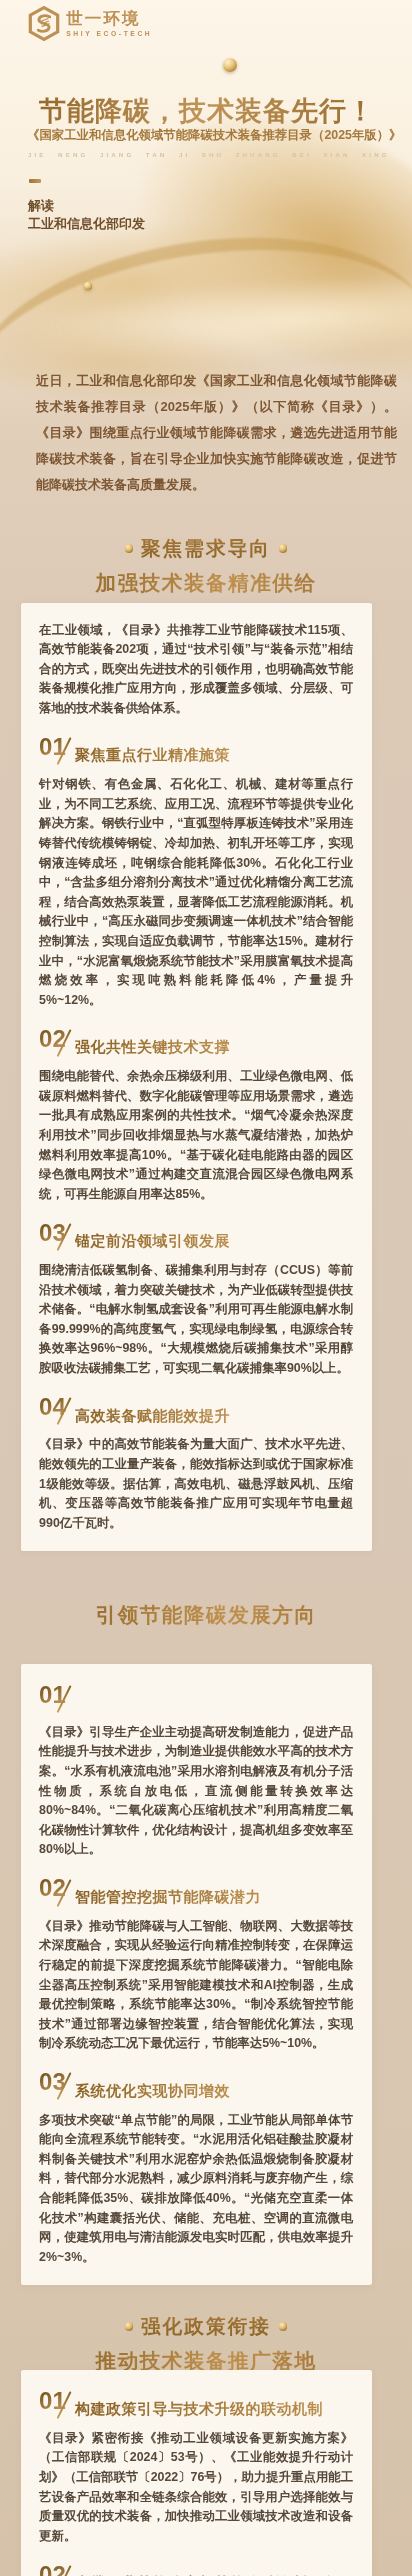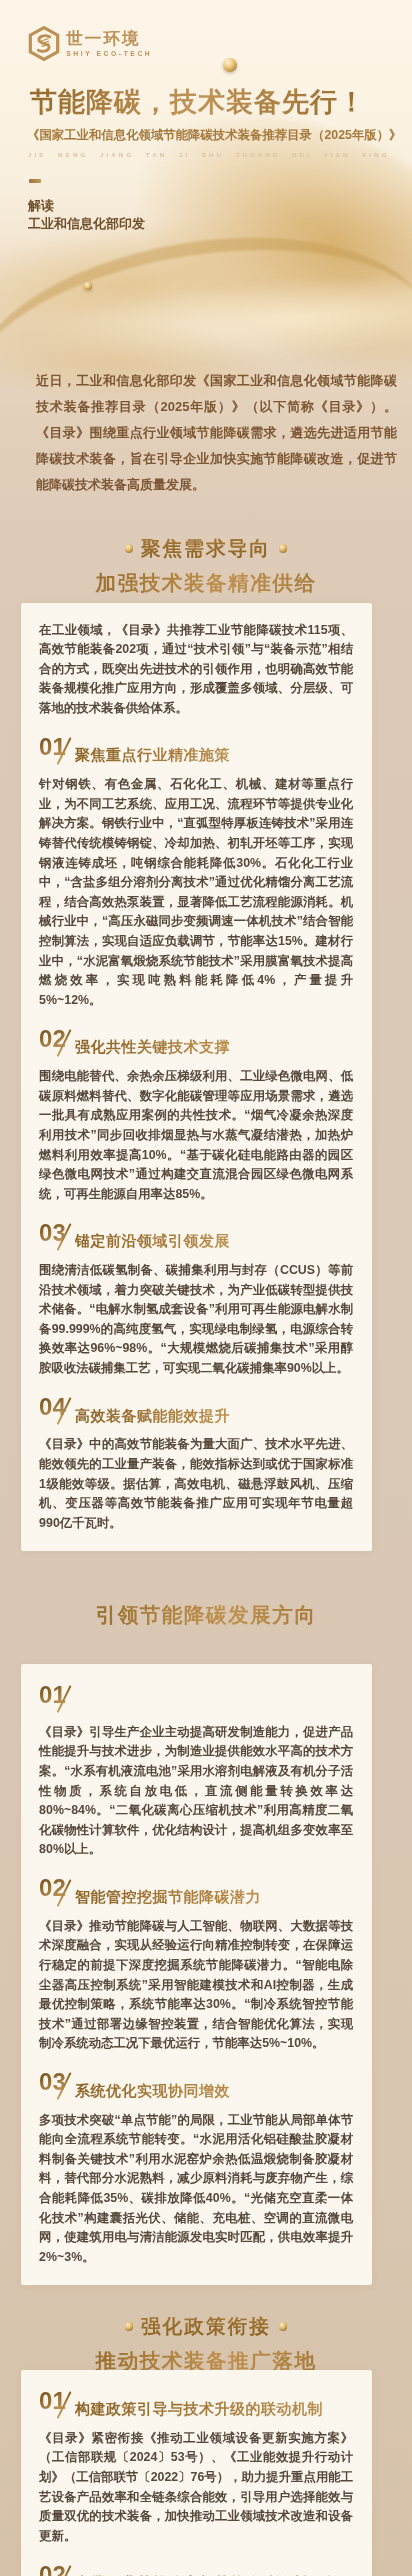--- a/index.html
+++ b/index.html
@@ -21,25 +21,25 @@
       background:radial-gradient(ellipse at 45% 50%,rgba(222,188,128,.55),rgba(222,188,128,0) 70%);}
   .ribbon{position:absolute;border-radius:50%;border-top:13.4px solid rgba(196,152,78,.45);
       width:464px;height:216px;left:-31px;top:242px;transform:rotate(-9deg);filter:blur(1px);}
   .pearl{position:absolute;border-radius:50%;
       background:radial-gradient(circle at 34% 28%,#fcf0d2 0%,#ecc87e 40%,#a87c33 85%,#8d6526 100%);
       box-shadow:0 1.5px 3.1px rgba(120,85,30,.35);}
   .pearl-hero{left:223px;top:58px;width:14px;height:14px;}
   .pearl-wave{left:84px;top:282px;width:7.7px;height:7.7px;}
   
   .hero{position:absolute;left:0;top:0;width:412px;height:392px;}
-  .logo{position:absolute;left:28px;top:26px;display:flex;align-items:center;gap:6.2px;}
+  .logo{position:absolute;left:28px;top:6px;display:flex;align-items:center;gap:6.2px;}
   .logo svg{display:block;}
   .logo-cn{font-size:16.5px;font-weight:800;color:#bd9055;letter-spacing:2.1px;line-height:17.5px;}
   .logo-en{font-size:6.7px;font-weight:700;color:#bd9055;letter-spacing:2.6px;margin-top:3.1px;}
-  .hero-title{position:absolute;left:27px;top:81px;width:366px;margin:3px;
+  .hero-title{position:absolute;left:27px;top:81px;width:366px;margin:12px;
       font-size:27px;font-weight:800;letter-spacing:1px;
       background:linear-gradient(110deg,#946a2c 0%,#c09457 45%,#8f6526 100%);
       -webkit-background-clip:text;background-clip:text;color:transparent;}
   .hero-sub{position:absolute;left:27px;top:127px;width:376px;
       font-size:12.4px;font-weight:700;color:#a5793c;letter-spacing:0px;}
   .hero-pinyin{position:absolute;left:28px;top:151px;width:371px;
       font-size:6.2px;font-weight:700;color:#d8c2a2;letter-spacing:3.1px;word-spacing:6.7px;}
   .hero-dash{position:absolute;left:29px;top:179px;width:12.4px;height:3.6px;border-radius:1px;
       background:linear-gradient(90deg,#9d7434,#c49a5c);}
   .hero-tag1{position:absolute;left:28px;top:197px;font-size:13px;font-weight:700;color:#6f4e2b;}

